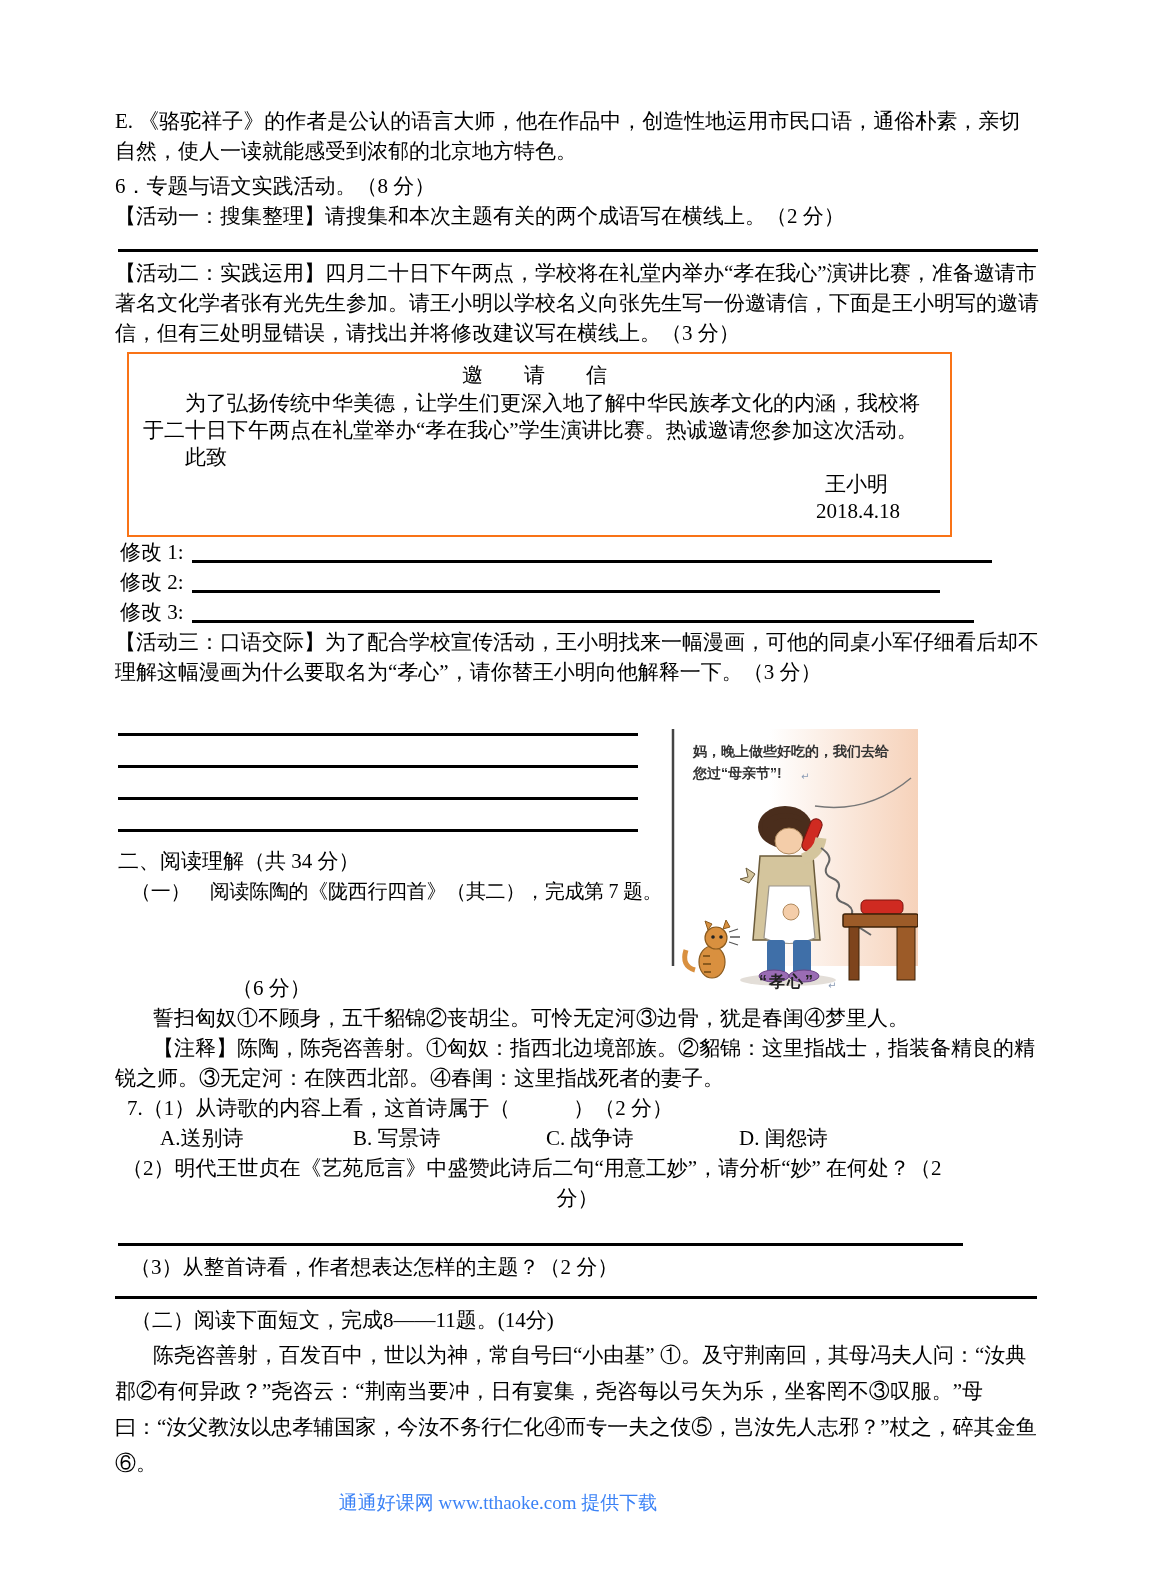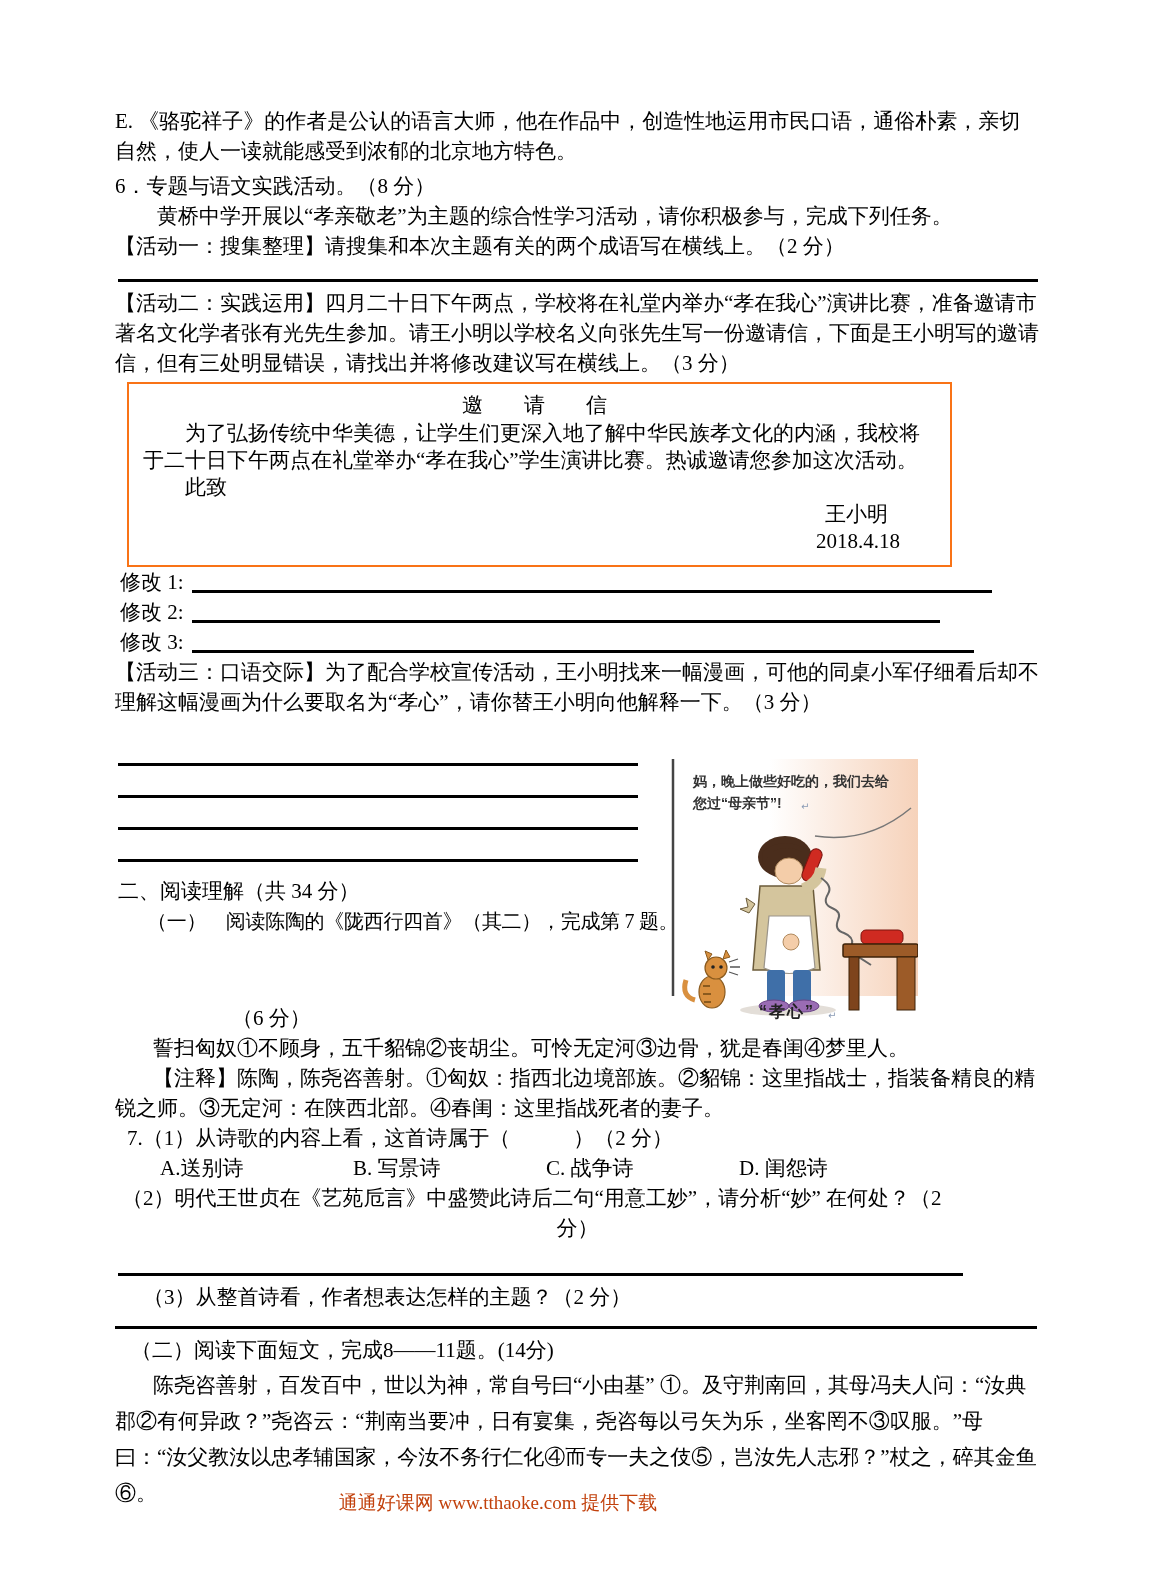--- a/index.html
+++ b/index.html
@@ -38,53 +38,52 @@
   .fix-line.l2 { width:748px; }
   .fix-line.l3 { width:782px; }
 
   .activity3 { margin-top:0; }
 
   .comic-region { position:relative; height:240px; }
   .comic { position:absolute; top:-8px; right:122px; width:255px; height:268px; }
   .answer-line { width:520px; margin:29px 0 0 3px; border-top:3px solid #000; height:0; }
   .answer-line.first { margin-top:46px; }
   .section2-heading { margin-top:14px; margin-left:3px; }
-  .part1-intro { margin-left:32px; white-space:nowrap; font-size:20px; letter-spacing:-0.3px; }
+  .part1-intro { margin-left:16px; white-space:nowrap; font-size:20px; letter-spacing:-0.3px; }
 
   .part1-intro2 { margin-left:117px; }
   .poem  { text-indent:38px; }
   .notes { text-indent:38px; }
   .q7-1  { margin-left:12px; }
   .options { display:flex; margin-left:45px; line-height:30px; }
   .options .opt { width:193px; flex:none; }
   .q7-2  { margin-left:7px; }
   .q7-2b { text-align:center; }
-  .q7-3  { margin-left:28px; }
+  .q7-3  { margin-left:15px; }
   .part2-intro { margin-left:16px; }
   .passage { text-indent:38px; line-height:36px; margin-top:2px; }
 
   .footer {
     position:absolute; left:0; top:1490px; width:996px;
-    text-align:center; font-size:19px; color:#c2410c;
+    text-align:center; font-size:19px; color:#3b82f6;
   }
 
   .comic text { font-family:"Liberation Sans","DejaVu Sans",sans-serif; }
   .speech-text { font-size:14px; font-weight:bold; fill:#333; }
   .caption-text { font-size:16px; font-weight:bold; fill:#222; letter-spacing:2px; }
   .mark-text { font-size:10px; fill:#8a9bb5; }
 </style>
 </head>
 <body>
 
 <div class="content">
 
   <p class="item-e">E. 《骆驼祥子》的作者是公认的语言大师，他在作品中，创造性地运用市民口语，通俗朴素，亲切自然，使人一读就能感受到浓郁的北京地方特色。</p>
 
   <p class="q6-heading">6．专题与语文实践活动。（8 分）</p>
-  <p class="q6-intro">黄桥中学开展以“孝亲敬老”为主题的综合性学习活动，请你积极参与，完成下列任务。</p>
   <p class="activity1">【活动一：搜集整理】请搜集和本次主题有关的两个成语写在横线上。（2 分）</p>
 
   <div class="rule full"></div>
 
   <p class="activity2">【活动二：实践运用】四月二十日下午两点，学校将在礼堂内举办“孝在我心”演讲比赛，准备邀请市著名文化学者张有光先生参加。请王小明以学校名义向张先生写一份邀请信，下面是王小明写的邀请信，但有三处明显错误，请找出并将修改建议写在横线上。（3 分）</p>
 
   <div class="letter-box">
     <p class="letter-title">邀　请　信</p>
     <p class="letter-body">为了弘扬传统中华美德，让学生们更深入地了解中华民族孝文化的内涵，我校将于二十日下午两点在礼堂举办“孝在我心”学生演讲比赛。热诚邀请您参加这次活动。</p>
     <p class="letter-salute1">此致</p>

